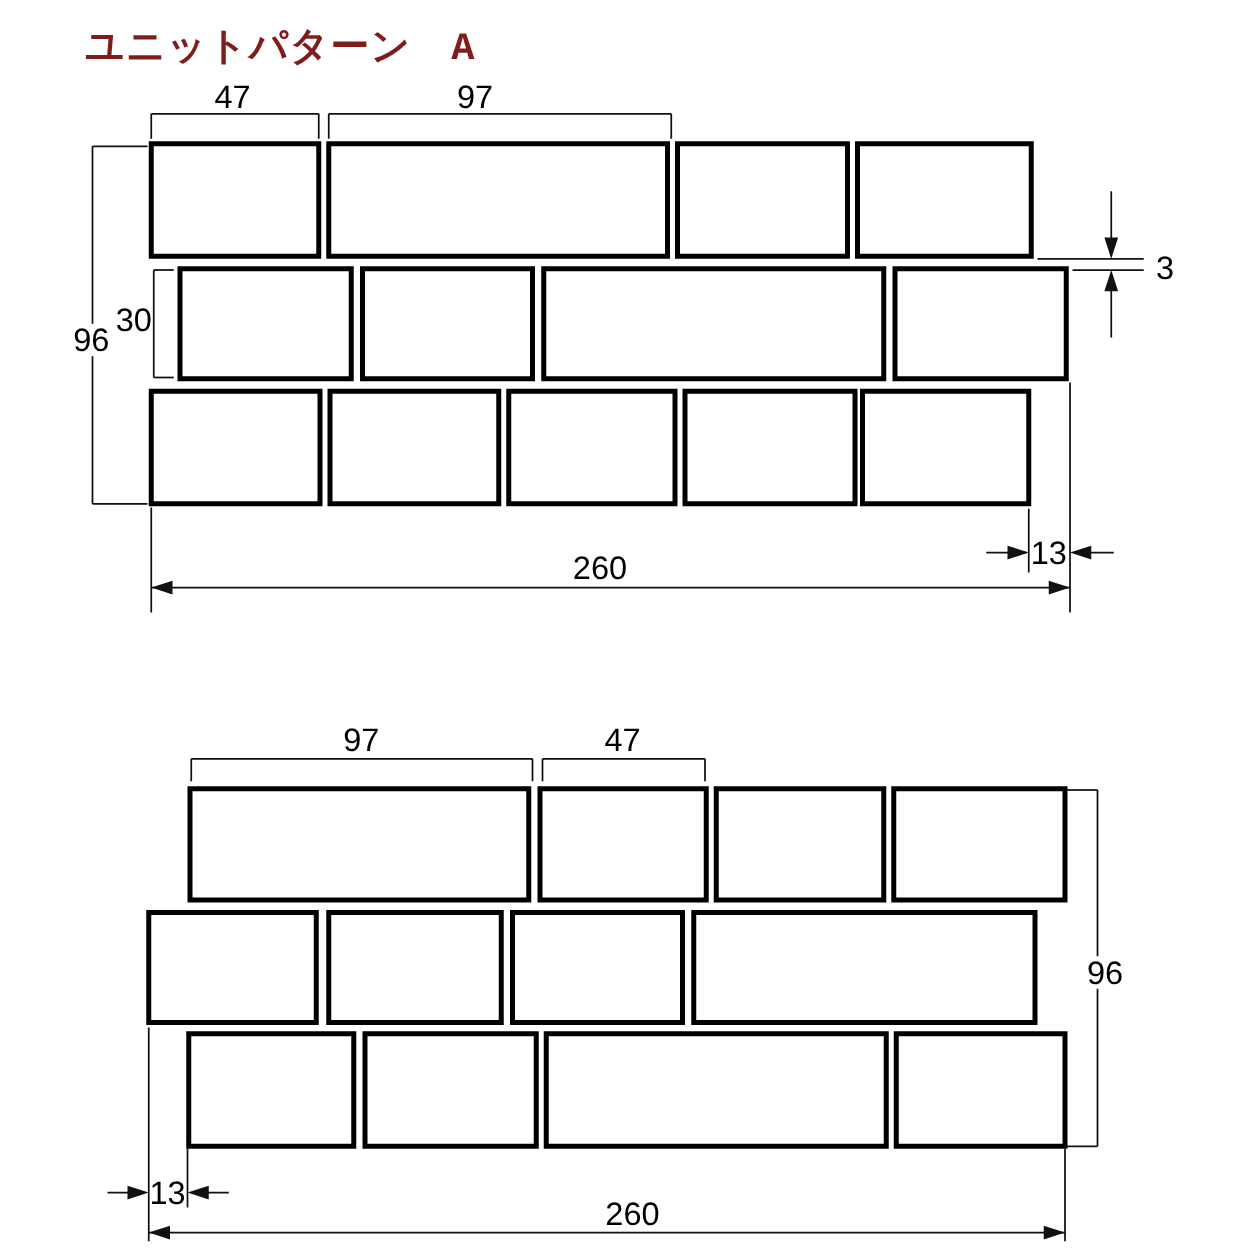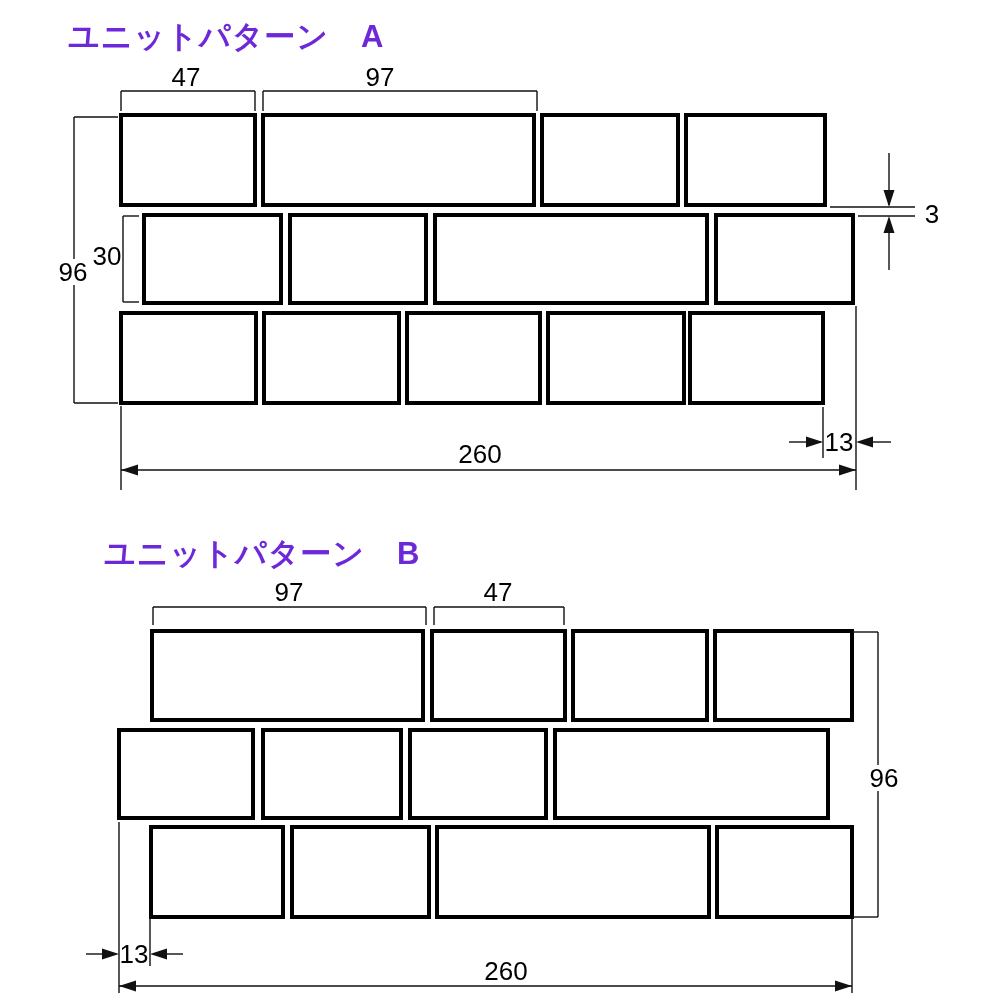--- a/index.html
+++ b/index.html
@@ -8,32 +8,32 @@
     width: 1000px;
     height: 1000px;
     background: #ffffff;
     font-family: "Liberation Sans", "DejaVu Sans", sans-serif;
     overflow: hidden;
   }
   .pattern-title {
     position: absolute;
     font-size: 31px;
     font-weight: bold;
-    color: #6d28d9;
+    color: #7f1d1d;
     white-space: pre;
     letter-spacing: 1px;
+    font-family: Liberation Mono, monospace;
   }
   svg { position: absolute; left: 0; top: 0; }
 </style>
 </head>
 <body>
 
 <div class="canvas">
   <div class="pattern-title" style="left: 68px; top: 16px;">ユニットパターン　A</div>
-  <div class="pattern-title" style="left: 104px; top: 533px;">ユニットパターン　B</div>
   <svg id="diagram-svg" width="1000" height="1000" viewBox="0 0 1000 1000">
       <rect x="121" y="115" width="134" height="90" fill="#ffffff" stroke="#000000" stroke-width="4"></rect>
       <rect x="263" y="115" width="271" height="90" fill="#ffffff" stroke="#000000" stroke-width="4"></rect>
       <rect x="542" y="115" width="136" height="90" fill="#ffffff" stroke="#000000" stroke-width="4"></rect>
       <rect x="686" y="115" width="139" height="90" fill="#ffffff" stroke="#000000" stroke-width="4"></rect>
       <rect x="144" y="215" width="137" height="88" fill="#ffffff" stroke="#000000" stroke-width="4"></rect>
       <rect x="290" y="215" width="136" height="88" fill="#ffffff" stroke="#000000" stroke-width="4"></rect>
       <rect x="435" y="215" width="272" height="88" fill="#ffffff" stroke="#000000" stroke-width="4"></rect>
       <rect x="716" y="215" width="137" height="88" fill="#ffffff" stroke="#000000" stroke-width="4"></rect>
       <rect x="121" y="313" width="135" height="90" fill="#ffffff" stroke="#000000" stroke-width="4"></rect>

